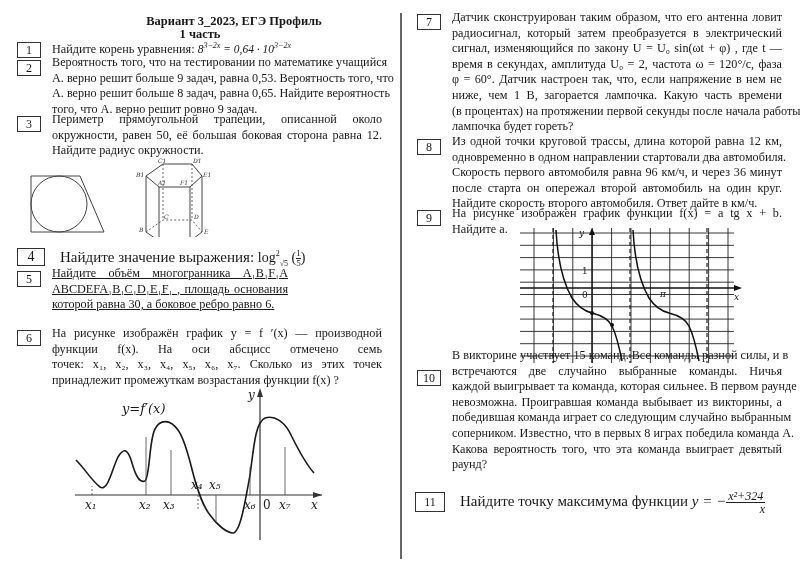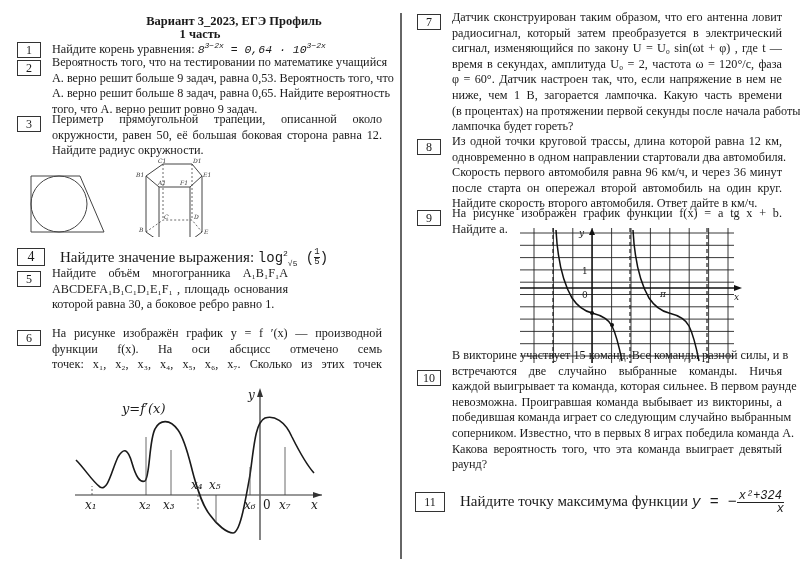--- a/index.html
+++ b/index.html
@@ -4,21 +4,21 @@
 <style>
   html, body { margin:0; padding:0; background:#ffffff; }
   body { width:800px; height:566px; position:relative; overflow:hidden;
          font-family:"Liberation Serif","DejaVu Serif",serif; color:#1a1a1a; }
   .abs { position:absolute; }
   .title { left:0; width:400px; text-align:center; font-weight:bold; font-size:12.5px; line-height:13px; }
   .num { position:absolute; border:1px solid #333; background:#fff; font-size:12px; text-align:center; line-height:14px; height:14px; }
   .txt { position:absolute; font-size:12.2px; line-height:15.6px; text-align:justify; }
   .line { display:block; text-align:justify; text-align-last:justify; white-space:nowrap; }
   .line.last { text-align-last:left; }
-  .m { font-family:Liberation Mono, monospace; font-style:italic; font-size:11.5px; }
+  .m { font-family:Liberation Serif, serif; font-style:italic; font-size:11.5px; }
   .divider { left:400px; top:13px; width:2px; height:546px; background:#666; }
   .big { font-size:15px; }
   svg text { font-family:"DejaVu Serif",serif; }
 </style>
 </head>
 <body>
 
 <div class="abs title" style="top:15px;padding-left:34px;">Вариант 3_2023, ЕГЭ Профиль</div>
 <div class="abs title" style="top:28px;">1 часть</div>
 
@@ -80,31 +80,32 @@
   </g>
 </svg>
 
 <div class="num" style="left:17px;top:248px;width:26px;height:16px;line-height:16px;font-size:14px;">4</div>
 <div class="txt big" style="left:60px;top:244px;width:330px;line-height:20px;">
   <span>Найдите значение выражения: </span>
   <span class="m" style="font-style:normal;font-size:14px;">log<sup style="font-size:8px">2</sup><sub style="font-size:8px">√5</sub> (<span style="display:inline-block;vertical-align:middle;text-align:center;font-size:9px;line-height:9px;"><span style="display:block;border-bottom:1px solid #222;">1</span><span style="display:block;">5</span></span>)</span>
 </div>
 
 <div class="num" style="left:17px;top:271px;width:22px;">5</div>
-<div class="txt" style="left:52px;top:266px;width:236px;">
+<div class="txt" style="left:52px;top:266px;width:236px;text-decoration:underline;">
   <span class="line">Найдите объём многогранника A₁B₁F₁A</span>
   <span class="line">ABCDEFA₁B₁C₁D₁E₁F₁ , площадь основания</span>
-  <span class="line last">которой равна 30, а боковое ребро равно 1.</span>
+  <span class="line last">которой равна 30, а боковое ребро равно 6.</span>
 </div>
 
 <div class="num" style="left:17px;top:330px;width:22px;">6</div>
 <div class="txt" style="left:52px;top:326px;width:330px;">
   <span class="line">На рисунке изображён график y = f ′(x) — производной</span>
   <span class="line">функции f(x). На оси абсцисс отмечено семь</span>
   <span class="line">точек: x₁, x₂, x₃, x₄, x₅, x₆, x₇. Сколько из этих точек</span>
+  <span class="line last">принадлежит промежуткам возрастания функции f(x) ?</span>
 </div>
 
 <svg class="abs" style="left:70px;top:385px;" width="260" height="160">
   <line x1="5" y1="110" x2="252" y2="110" stroke="#333" stroke-width="1.2"></line>
   <polygon points="252,110 243,107 243,113" fill="#333"></polygon>
   <line x1="190" y1="155" x2="190" y2="8" stroke="#666" stroke-width="1.6"></line>
   <polygon points="190,3 187,12 193,12" fill="#333"></polygon>
   <path d="M6,75 C15,84 22,96 30,102 C38,107 42,84 48,72 C54,62 58,64 62,78 C66,92 70,98 75,96 C80,92 79,55 85,44 C90,34 100,34 108,45 C116,56 120,78 124,92 C128,105 132,120 140,130 C147,140 157,148 163,148 C170,148 175,118 180,90 C184,62 185,38 195,33 C204,30 215,36 222,52 C228,64 235,78 244,88" fill="none" stroke="#1a1a1a" stroke-width="1.6"></path>
   <g stroke="#444" stroke-width="0.8">
     <line x1="22" y1="110" x2="22" y2="101" stroke-dasharray="2,2"></line>

